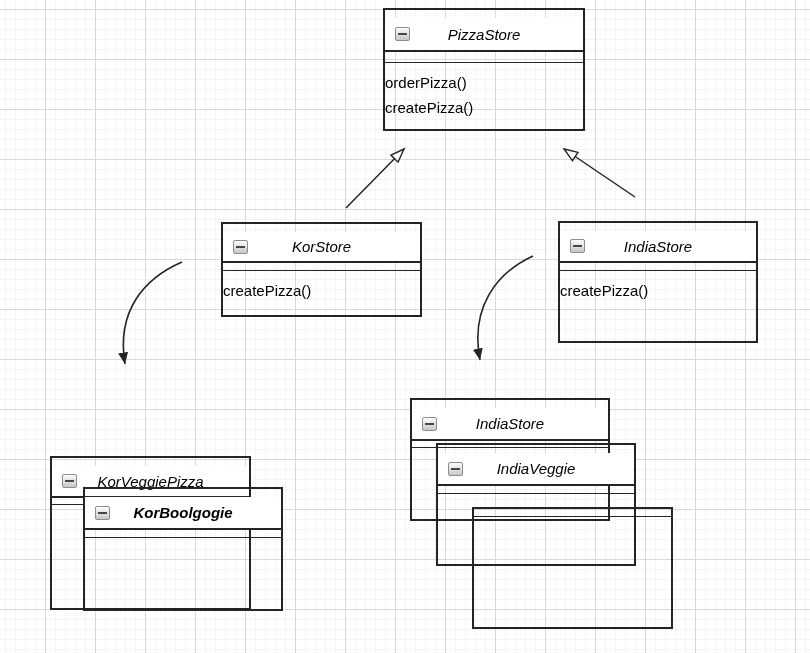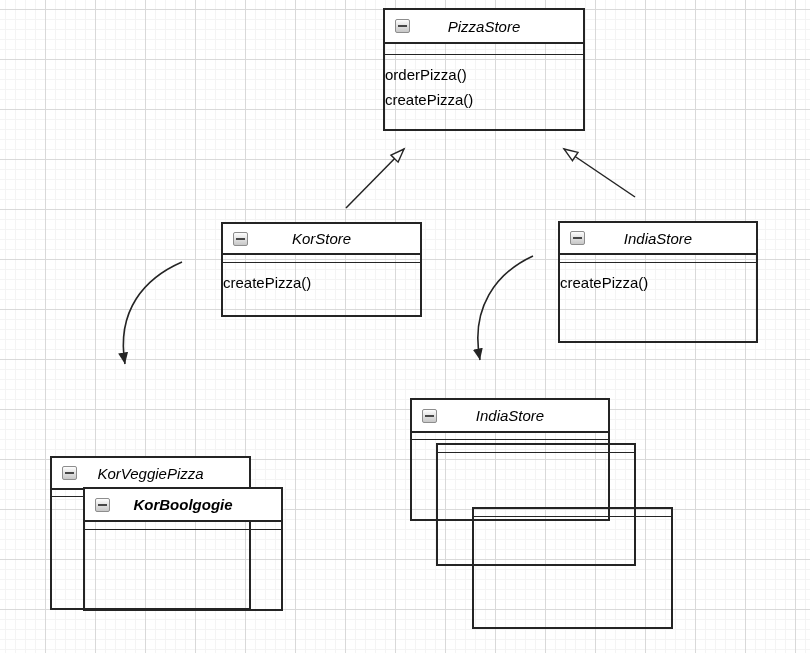--- a/index.html
+++ b/index.html
@@ -23,21 +23,21 @@
     border:2px solid #242424;
     background:transparent;
   }
   .uml-title{
     position:relative;
     box-sizing:border-box;
     height:var(--th,32px);
     background:#ffffff;
     border-bottom:2px solid #242424;
     display:flex;align-items:center;justify-content:center;
-    font-style:italic;font-size:15px;white-space:nowrap;
+    font-style:italic;font-size:15px;white-space:nowrap;margin-top:8px;
   }
   .uml-gap{
     box-sizing:border-box;
     height:var(--gh,8px);
     border-bottom:1px solid #242424;
     background:transparent;
   }
   .uml-methods{
     text-align:left;
     font-size:15px;
@@ -134,20 +134,26 @@
       <span class="collapse-btn">
           <span class="minus-bar"></span>
         </span>
       <span>IndiaStore</span>
     </div>
     <div class="uml-gap"></div>
     <div class="uml-methods"></div>
   </div>
 
   <div class="uml-box" style="left:436px;top:443px;width:200px;height:123px;--th:33px;--gh:8px;">
+    <div class="uml-title">
+      <span class="collapse-btn">
+          <span class="minus-bar"></span>
+        </span>
+      <span>IndiaVeggie</span>
+    </div>
     <div class="uml-gap"></div>
     <div class="uml-methods"></div>
   </div>
 
   <div class="uml-box" style="left:472px;top:507px;width:201px;height:122px;--th:31px;--gh:8px;">
     <div class="uml-gap"></div>
     <div class="uml-methods"></div>
   </div>
 
   <svg class="edges" width="810" height="653" viewBox="0 0 810 653">

